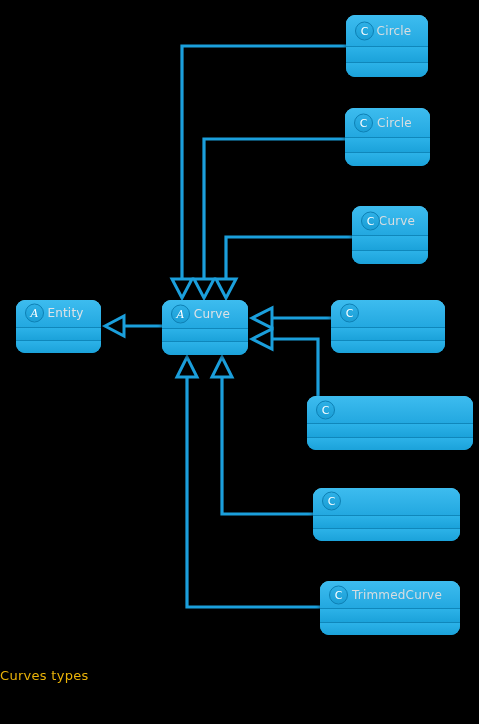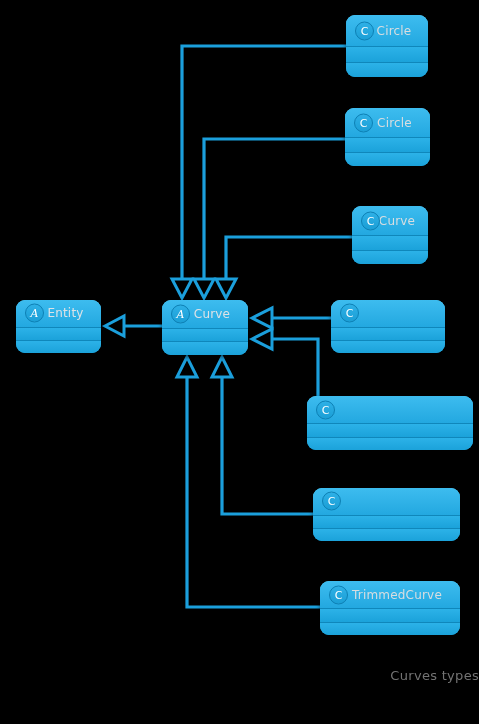--- a/index.html
+++ b/index.html
@@ -83,22 +83,22 @@
   }
   .node-compartment {
     flex: 1 1 0;
     border-top: 1px solid #0f87bb;
     background: linear-gradient(to bottom, #2cb2e8 0%, #1ba2da 100%);
   }
   .caption {
     position: absolute;
     left: 0;
     width: 479px;
-    text-align: right;
-    color: #737373;
+    text-align: left;
+    color: #eab308;
     font-size: 13px;
     letter-spacing: 0.3px;
   }
 </style>
 </head>
 <body>
 
 <div id="canvas">
 
   <svg id="edges" viewBox="0 0 479 724" width="479" height="724" xmlns="http://www.w3.org/2000/svg">

